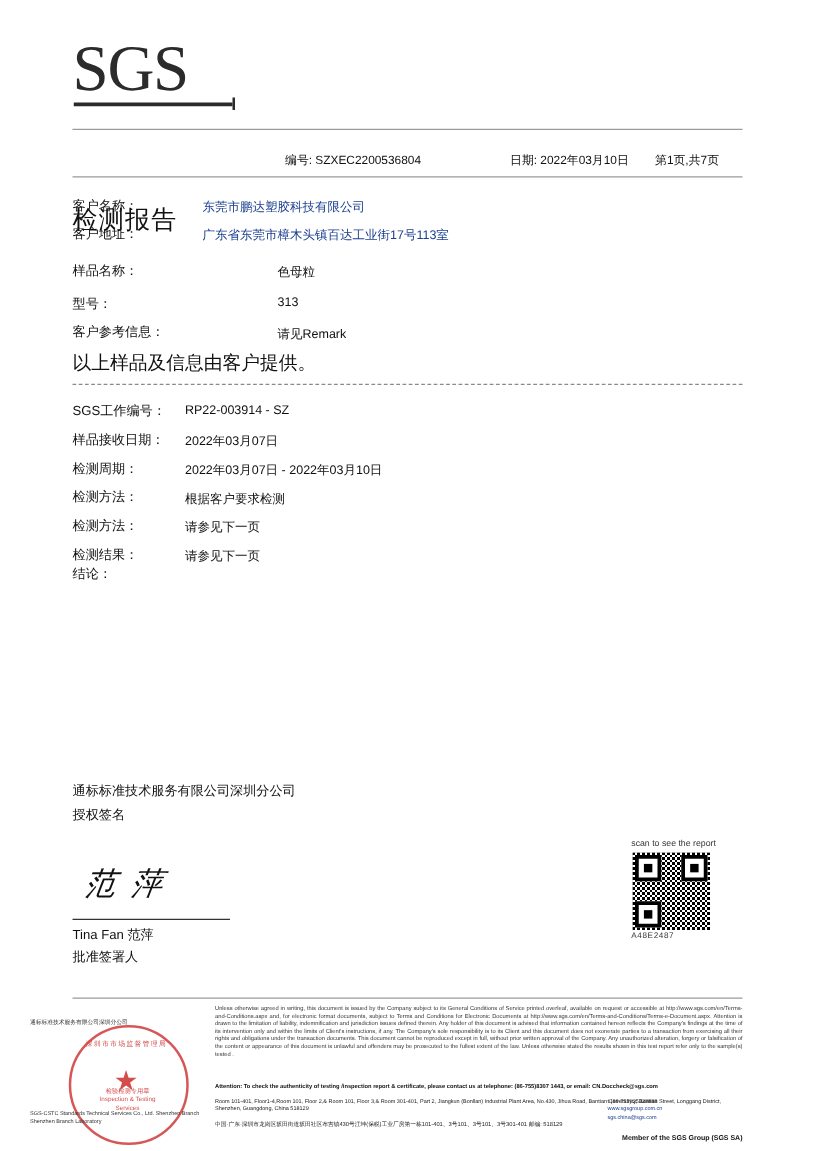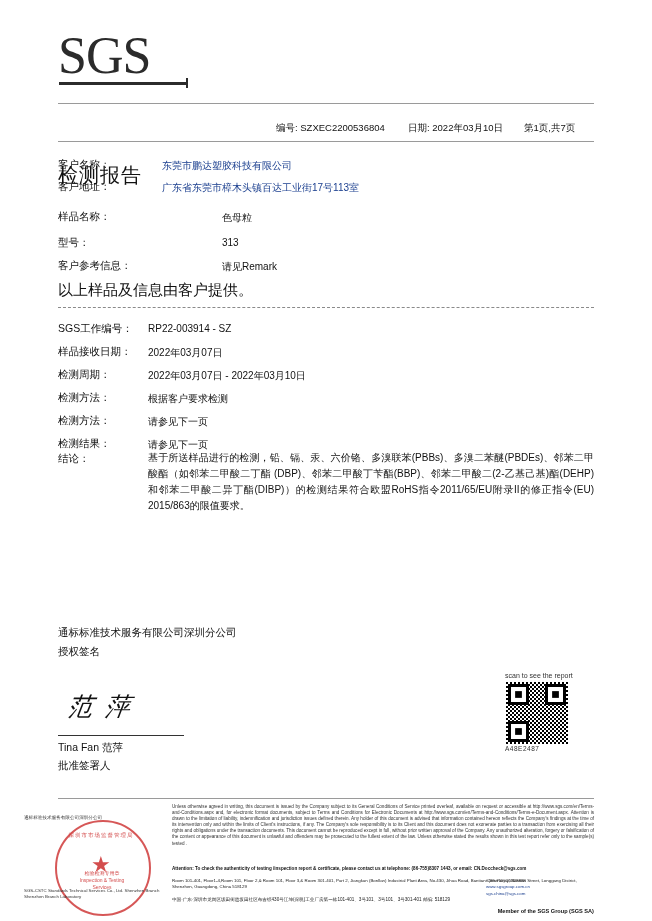--- a/index.html
+++ b/index.html
@@ -74,21 +74,20 @@
     color: #111;
     letter-spacing: 1px;
     margin-top: 44px;
   }
   .hdr-no {
     position: absolute;
     left: 228px;
     top: 122px;
     font-size: 9.5px;
     color: #111;
-    margin-left: 48px;
   }
   .hdr-date {
     position: absolute;
     left: 408px;
     top: 122px;
     font-size: 9.5px;
     color: #111;
   }
   .hdr-page {
     position: absolute;
@@ -431,21 +430,20 @@
   <div class="field-label" style="top:391px">检测方法：</div>
   <div class="field-value" style="top:392px">根据客户要求检测</div>
 
   <div class="field-label" style="top:414px">检测方法：</div>
   <div class="field-value" style="top:415px">请参见下一页</div>
 
   <div class="field-label" style="top:437px">检测结果：</div>
   <div class="field-value" style="top:438px">请参见下一页</div>
 
   <div class="field-label" style="top:452px">结论：</div>
-  <div class="concl-text">基于所送样品进行的检测，铅、镉、汞、六价铬、多溴联苯(PBBs)、多溴二苯醚(PBDEs)、邻苯二甲酸酯（如邻苯二甲酸二丁酯 (DBP)、邻苯二甲酸丁苄酯(BBP)、邻苯二甲酸二(2-乙基己基)酯(DEHP)和邻苯二甲酸二异丁酯(DIBP)）的检测结果符合欧盟RoHS指令2011/65/EU附录II的修正指令(EU) 2015/863的限值要求。</div>
 
   <div class="sig-company">通标标准技术服务有限公司深圳分公司</div>
   <div class="sig-auth">授权签名</div>
   <div class="sig-script">范 萍</div>
   <div class="sig-rule"></div>
   <div class="sig-name">Tina Fan 范萍</div>
   <div class="sig-role">批准签署人</div>
 
   <div class="qr-caption">scan to see the report</div>
   <div class="qr-box">

